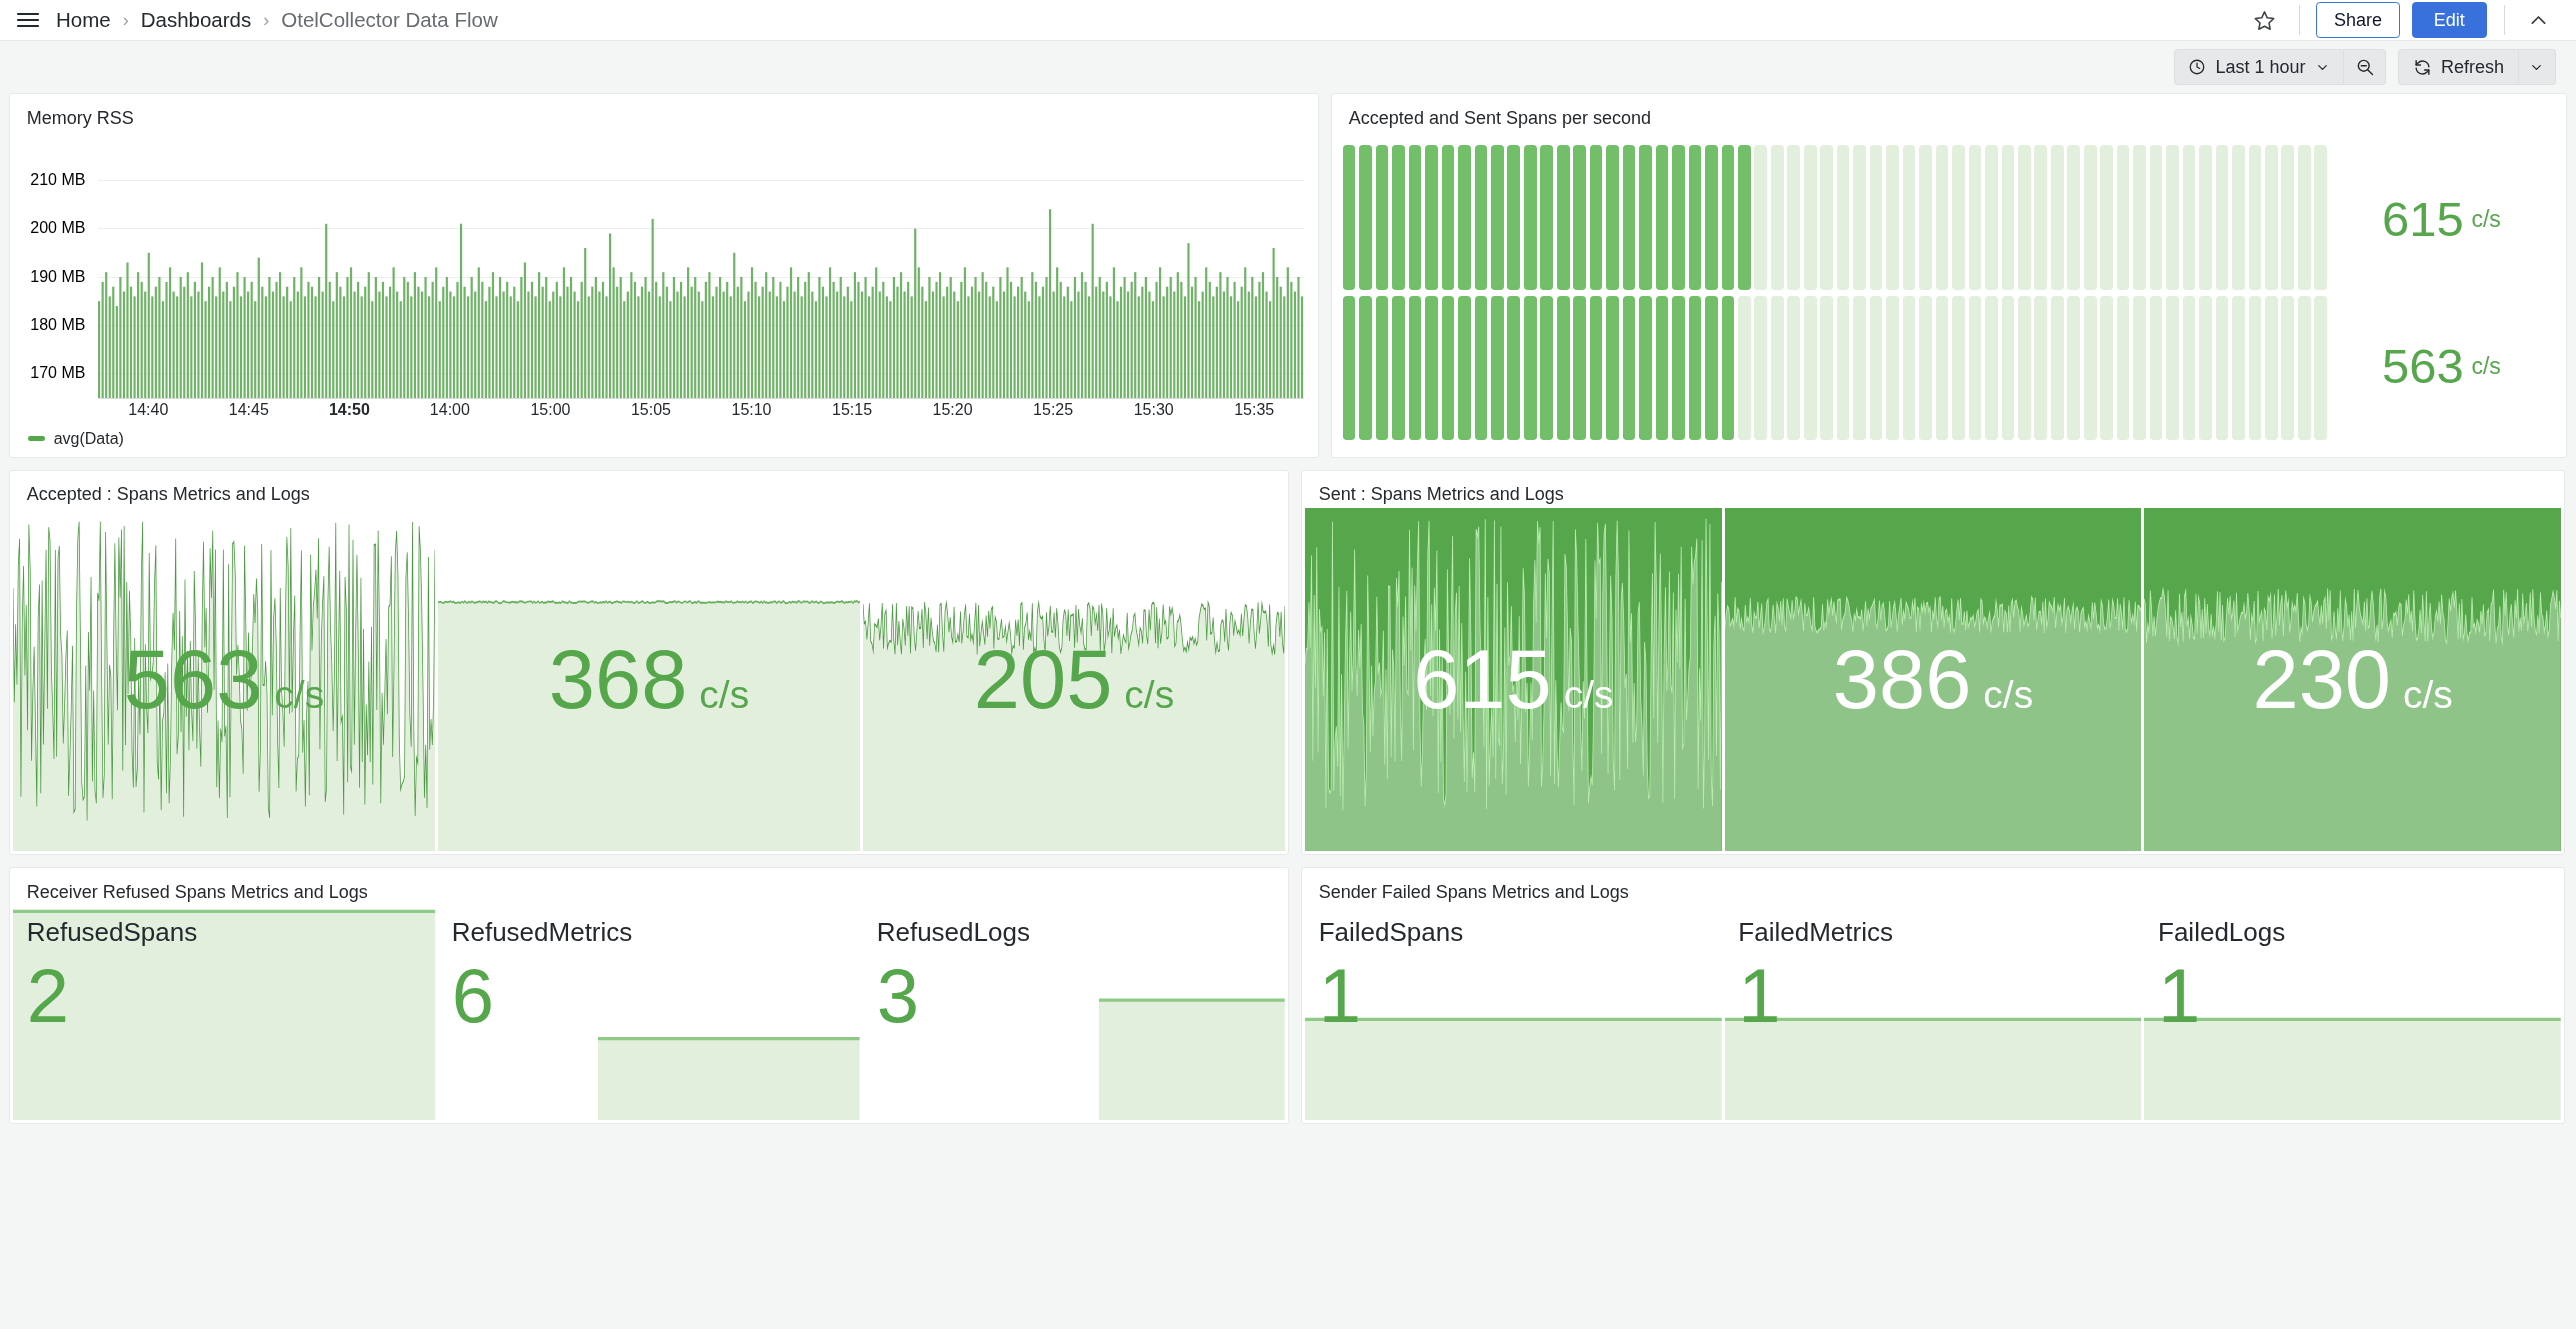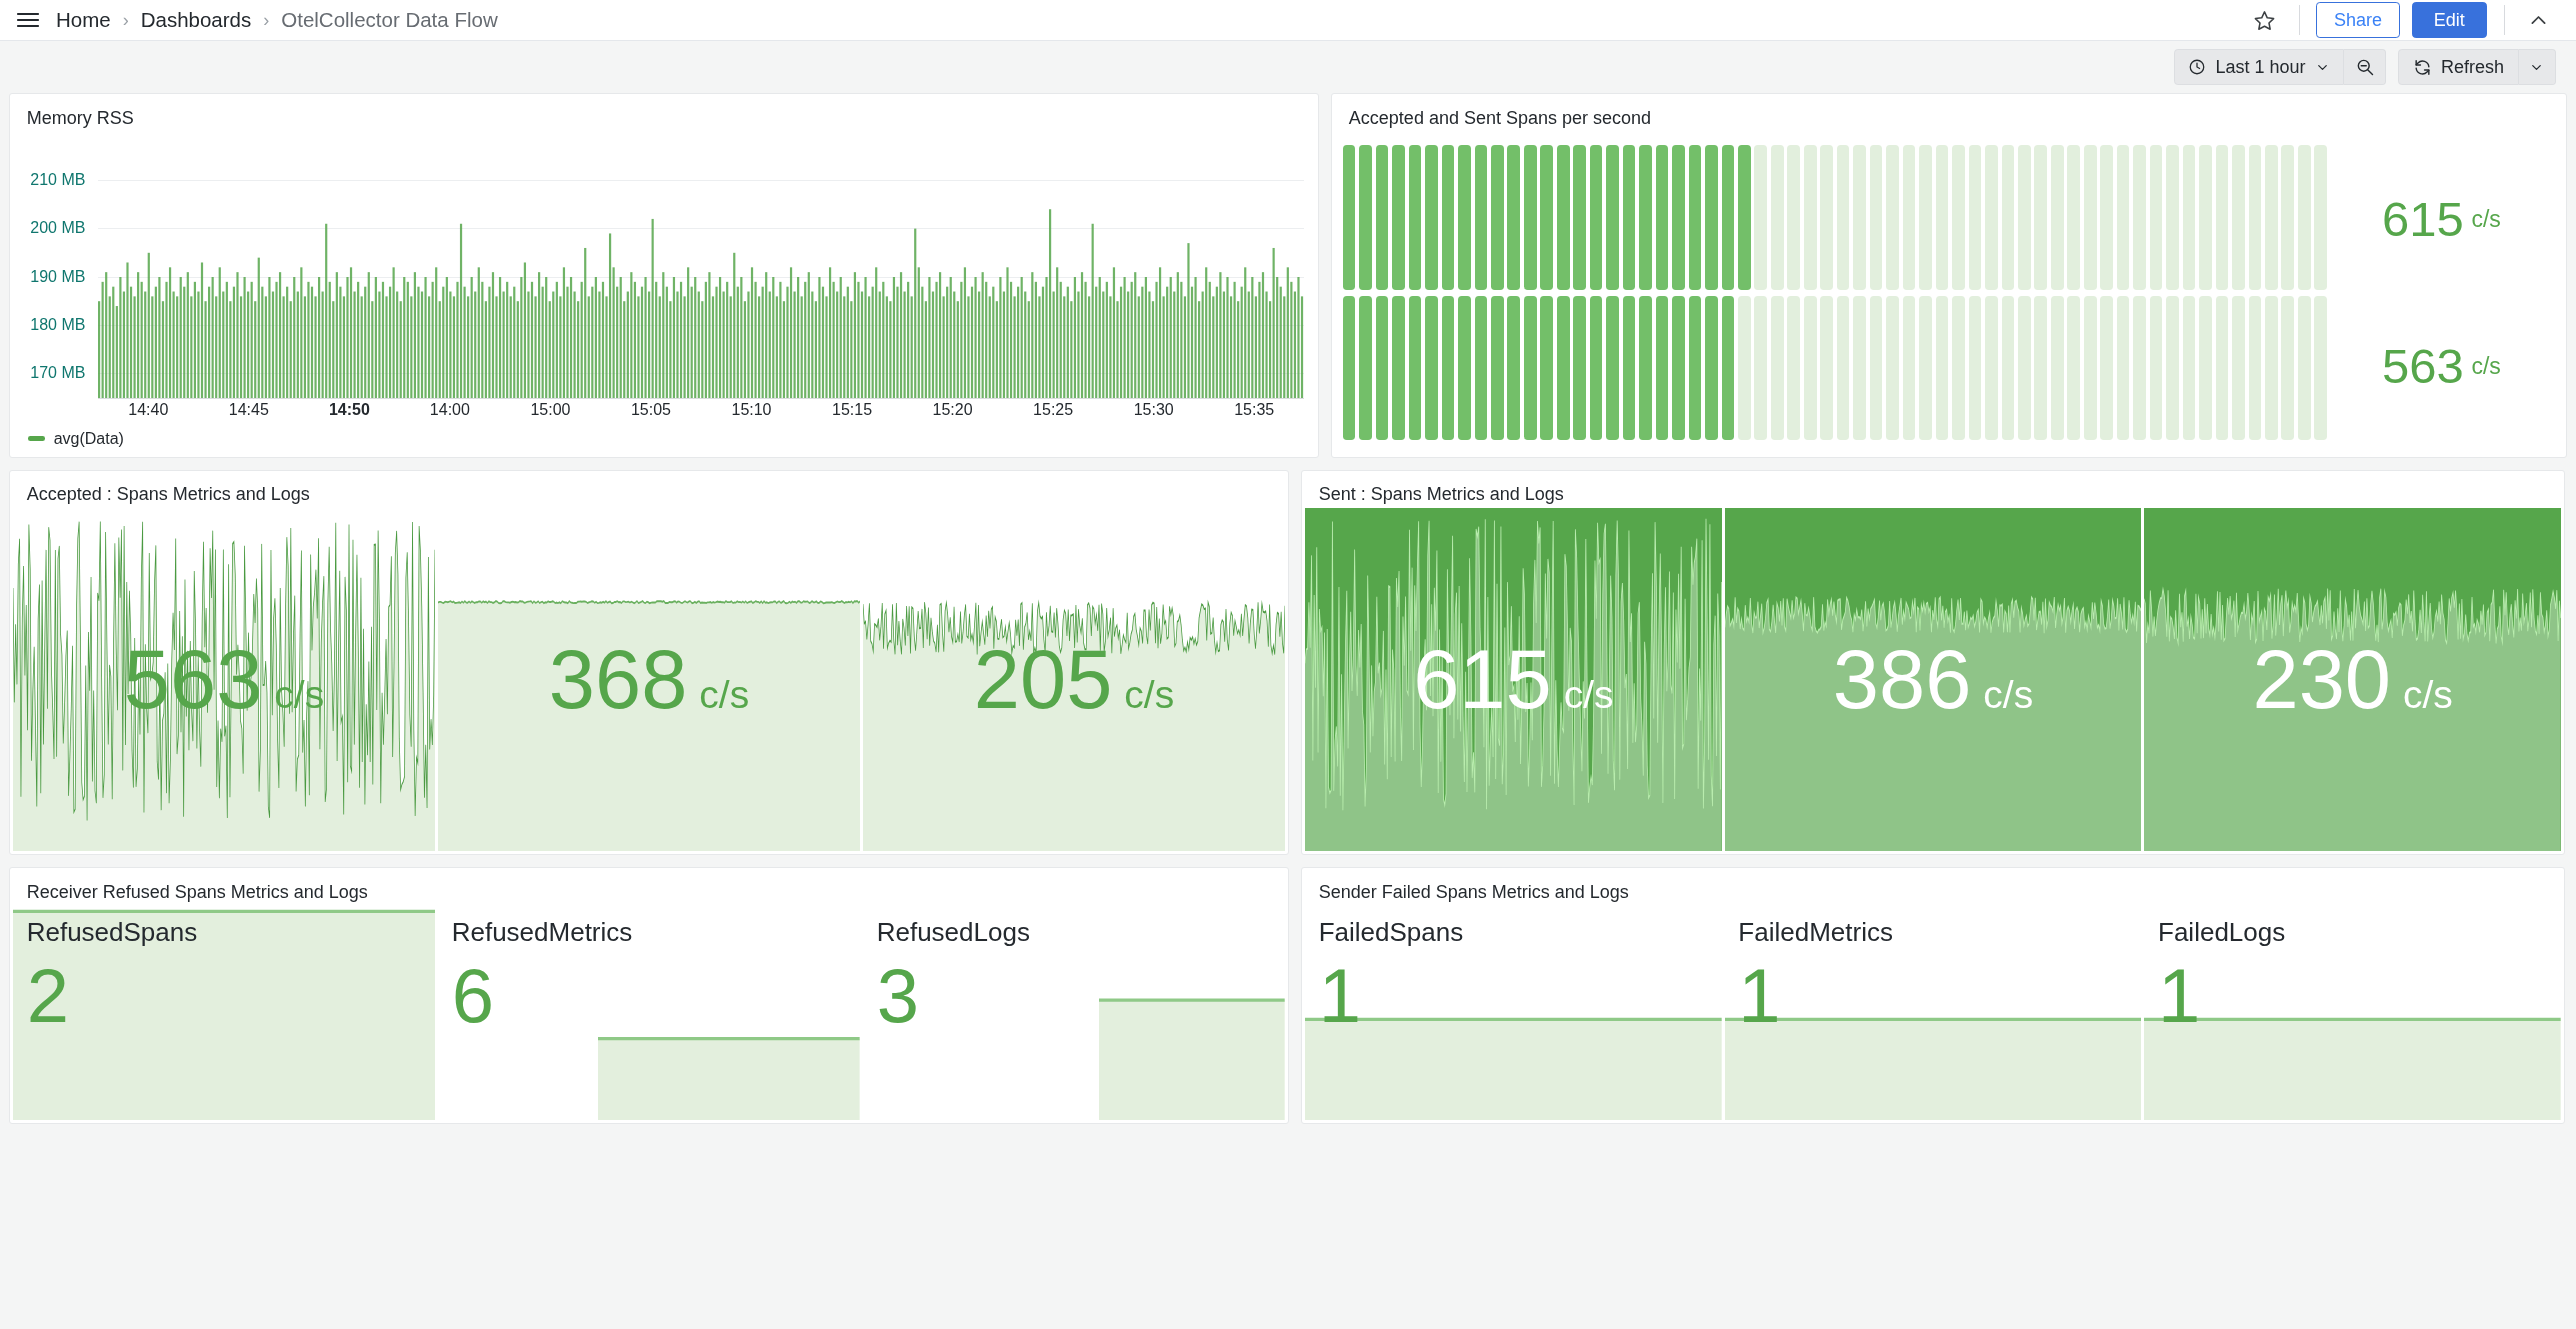--- a/index.html
+++ b/index.html
@@ -23,21 +23,21 @@
   .hamburger { width: 26px; height: 26px; display:flex; flex-direction:column; justify-content:center; gap:3.8px; cursor:pointer; padding: 0 2.3px;}
   .hamburger span { display:block; height:2.3px; background:#24292e; border-radius:0.8px; }
   .breadcrumb { display:flex; align-items:center; margin-left: 15px; font-size: 20.5px; }
   .bc-item { color: #24292e; }
   .bc-item.current { color: #676c72; }
   .bc-sep { color: #9aa0a6; margin: 0 12px; font-size: 18px; }
   .nav-right { margin-left:auto; display:flex; align-items:center; gap:0; }
   .star-btn { width:35px; height:35px; display:flex; align-items:center; justify-content:center; cursor:pointer; }
   .nav-divider { width:0.8px; height:30px; background:#d8dade; margin: 0 16.7px; }
   .btn-share {
-    border:1.1px solid #3871dc; color:#3b82f6; background:#fff;
+    border:1.1px solid #3871dc; color:#0f172a; background:#fff;
     border-radius:3.8px; font-size:18px; padding: 6.8px 16.7px; cursor:pointer;
     font-family:"Liberation Sans", sans-serif;
   }
   .btn-edit {
     border:1.1px solid #3871dc; color:#fff; background:#3871dc;
     border-radius:3.8px; font-size:18px; padding: 6.8px 21px; cursor:pointer; margin-left:12px;
     font-family:"Liberation Sans", sans-serif;
   }
   .chev-up { width:35px; height:35px; display:flex; align-items:center; justify-content:center; cursor:pointer; }
 
@@ -73,21 +73,21 @@
   .panel-title {
     font-size: 18px; color:#24292e; font-weight:500;
     padding: 13.7px 16.7px 0 16.7px;
     white-space: nowrap;
   }
 
   
   .ts-body { position:relative; height: 328px; }
   .ts-plot { position:absolute; left:88px; right:13.7px; top:27px; bottom:59px; }
   .y-axis { position:absolute; left:0; top:27px; bottom:59px; width:83px; }
-  .y-tick { position:absolute; right:7.6px; transform:translateY(-50%); font-size:16px; color:#0f766e; white-space:nowrap; }
+  .y-tick { position:absolute; right:7.6px; transform:translateY(-50%); font-size:16px; color:#000000; white-space:nowrap; }
   .grid-line { position:absolute; left:0; right:0; height:0.8px; background:#eceef0; }
   .x-axis { position:absolute; left:88px; right:13.7px; bottom:35px; height:21px; }
   .x-tick { position:absolute; transform:translateX(-50%); font-size:16px; color:#24292e; white-space:nowrap; }
   .axis-base { position:absolute; left:88px; right:13.7px; bottom:58px; height:0.8px; background:#d9dbdd; }
   .legend { position:absolute; left:18px; bottom:9px; display:flex; align-items:center; gap:9px; }
   .legend-swatch { width:16.7px; height:4.6px; border-radius:2.3px; background:#56a64b; }
   .legend-label { font-size:16px; color:#24292e; }
 
   
   .bg-body { display:flex; height: 328px; padding: 16.7px 10.6px 16.7px 10.6px; }

